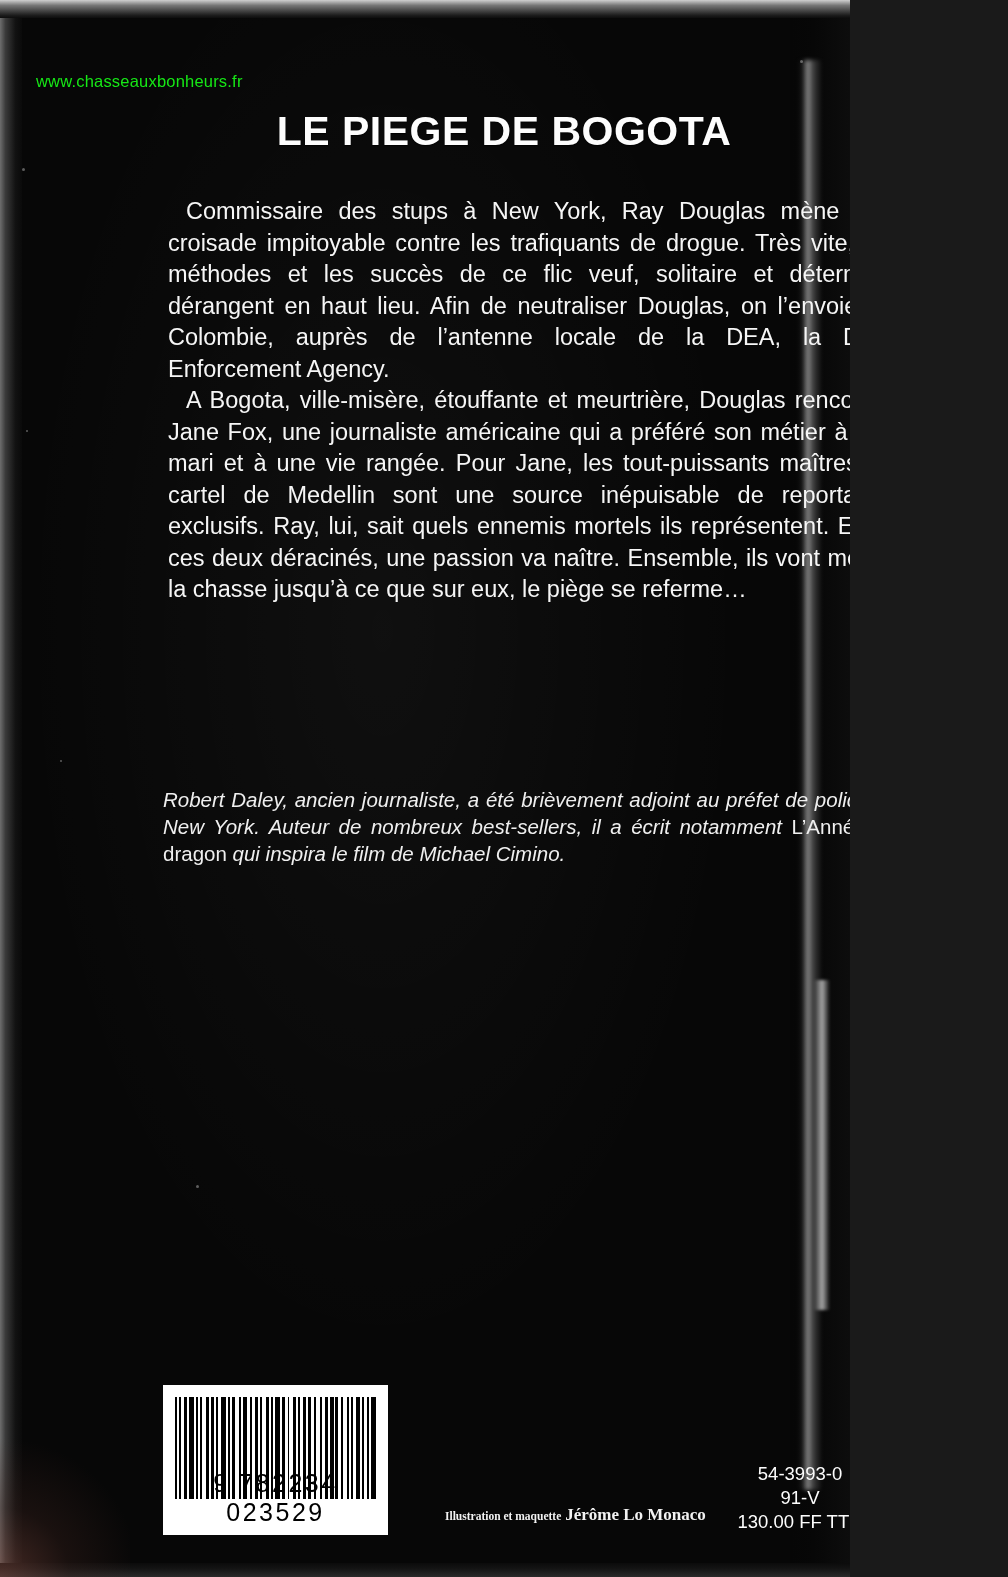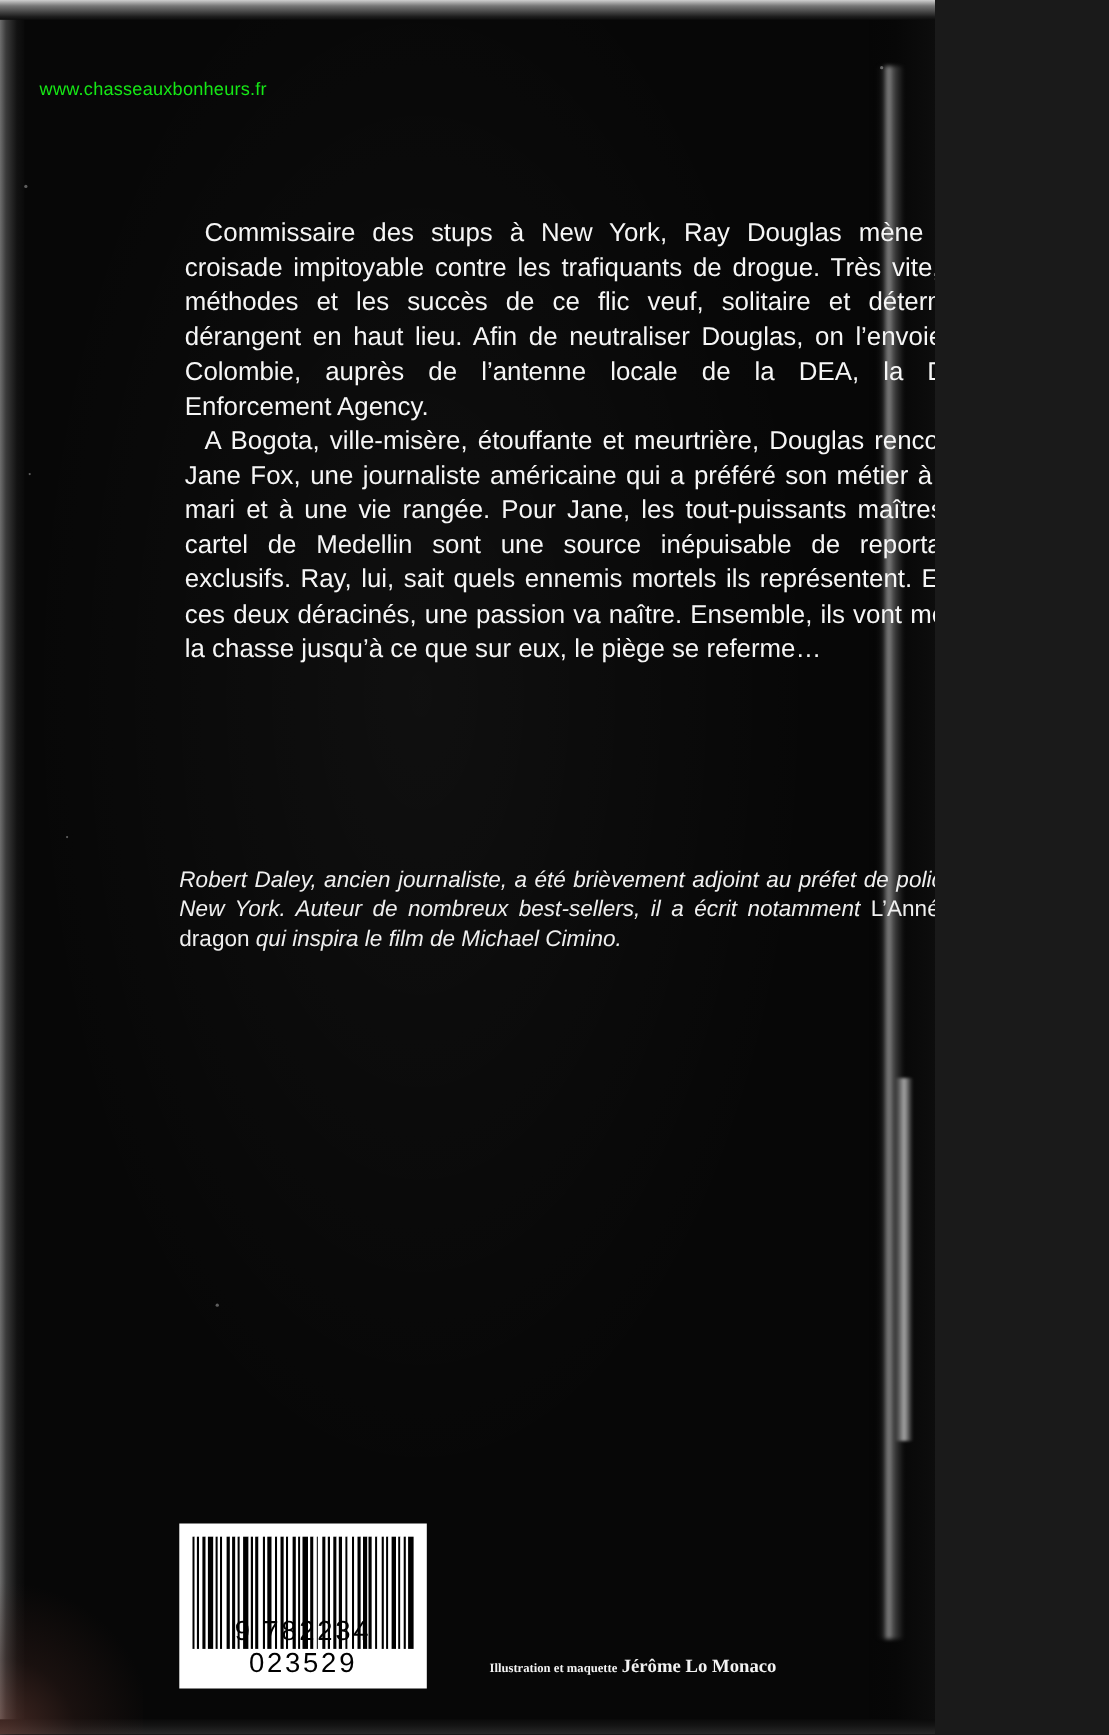--- a/index.html
+++ b/index.html
@@ -242,20 +242,21 @@
   <span class="speck" style="left:60px;top:760px;width:2px;height:2px;"></span>
   <span class="speck" style="left:196px;top:1185px;width:3px;height:3px;"></span>
   <span class="speck" style="left:800px;top:60px;width:3px;height:3px;"></span>
   <span class="speck" style="left:900px;top:930px;width:3px;height:3px;"></span>
   <span class="speck" style="left:915px;top:566px;width:2px;height:2px;"></span>
 
   <div class="watermark">www.chasseauxbonheurs.fr</div>
 
   <div class="content">
 
+    <div class="booktitle">LE PIEGE DE BOGOTA</div>
 
     <div class="blurb">
       <p>Commissaire des stups à New York, Ray Douglas mène une croisade impitoyable contre les trafiquants de drogue. Très vite, les méthodes et les succès de ce flic veuf, solitaire et déterminé dérangent en haut lieu. Afin de neutraliser Douglas, on l’envoie en Colombie, auprès de l’antenne locale de la DEA, la Drug Enforcement Agency.</p>
       <p>A Bogota, ville-misère, étouffante et meurtrière, Douglas rencontre Jane Fox, une journaliste américaine qui a préféré son métier à son mari et à une vie rangée. Pour Jane, les tout-puissants maîtres du cartel de Medellin sont une source inépuisable de reportages exclusifs. Ray, lui, sait quels ennemis mortels ils représentent. Entre ces deux déracinés, une passion va naître. Ensemble, ils vont mener la chasse jusqu’à ce que sur eux, le piège se referme…</p>
     </div>
 
     <div class="author-note">
       <span>Robert Daley, ancien journaliste, a été brièvement adjoint au préfet de police de New York. Auteur de nombreux best-sellers, il a écrit notamment </span><span class="roman">L’Année du dragon</span><span> qui inspira le film de Michael Cimino.</span>
     </div>
 
@@ -338,15 +339,20 @@
           <i style="width:5px"></i>
       </div>
       <div class="barcode-digits">9 782234 023529</div>
     </div>
 
     <div class="credit">
       <span class="small">Illustration et maquette</span>
       <span class="name">Jérôme Lo Monaco</span>
     </div>
 
+    <div class="price-block">
+      <div>54-3993-0</div>
+      <div>91-V</div>
+      <div>130.00 FF TTC</div>
+    </div>
 
   </div>
 </div>
 
 </body></html>

